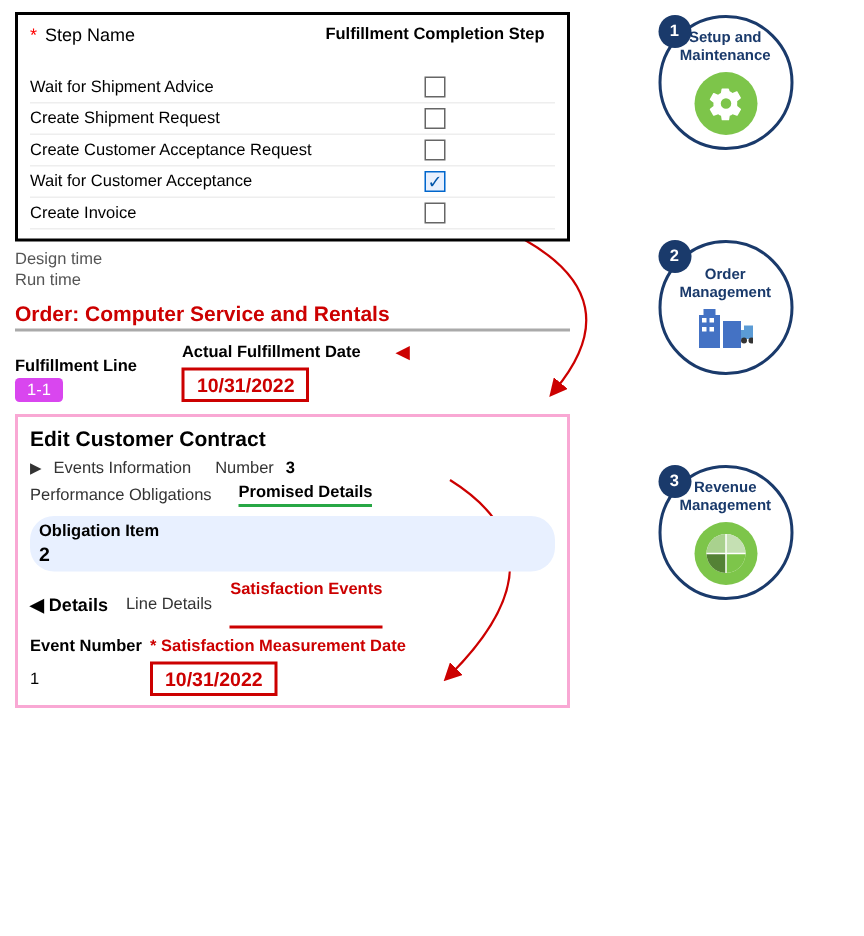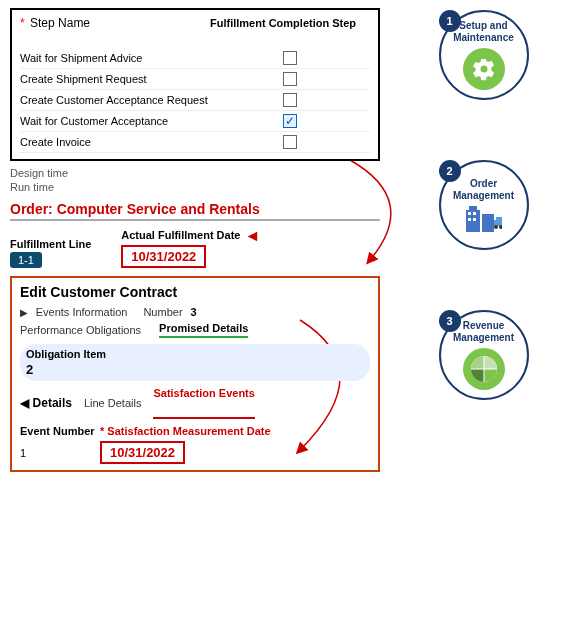--- a/index.html
+++ b/index.html
@@ -109,20 +109,21 @@
       margin-bottom: 16px;
       padding-bottom: 2px;
     }
 
     .col-step {
       flex: 1;
     }
 
     .col-fulfillment {
       width: 160px;
+      text-align: center;
       font-size: 11px;
       font-weight: bold;
     }
 
     .required-star {
       color: red;
       margin-right: 2px;
     }
 
     .table-row-item {
@@ -198,51 +199,51 @@
 
     .order-col label {
       font-size: 11px;
       font-weight: bold;
       color: #000;
       display: block;
       margin-bottom: 2px;
     }
 
     .fulfillment-line-badge {
-      background: #0c4a6e;
+      background: #d946ef;
       color: #fff;
       padding: 2px 8px;
       border-radius: 3px;
       font-size: 11px;
       display: inline-block;
     }
 
     .date-badge {
       border: 2px solid #c00;
       padding: 2px 8px;
       font-size: 13px;
       font-weight: bold;
       color: #c00;
       display: inline-block;
     }
 
     .actual-date-label {
       display: flex;
       align-items: center;
-      gap: 4px;
+      gap: 20px;
     }
 
     .red-arrow-inline {
       color: #c00;
       font-size: 16px;
     }
 
     
     .section-contract {
-      border: 2px solid #c2410c;
+      border: 2px solid #f9a8d4;
       padding: 6px 8px;
       margin-top: 6px;
     }
 
     .section-contract-title {
       font-size: 14px;
       font-weight: bold;
       margin-bottom: 6px;
     }
 

